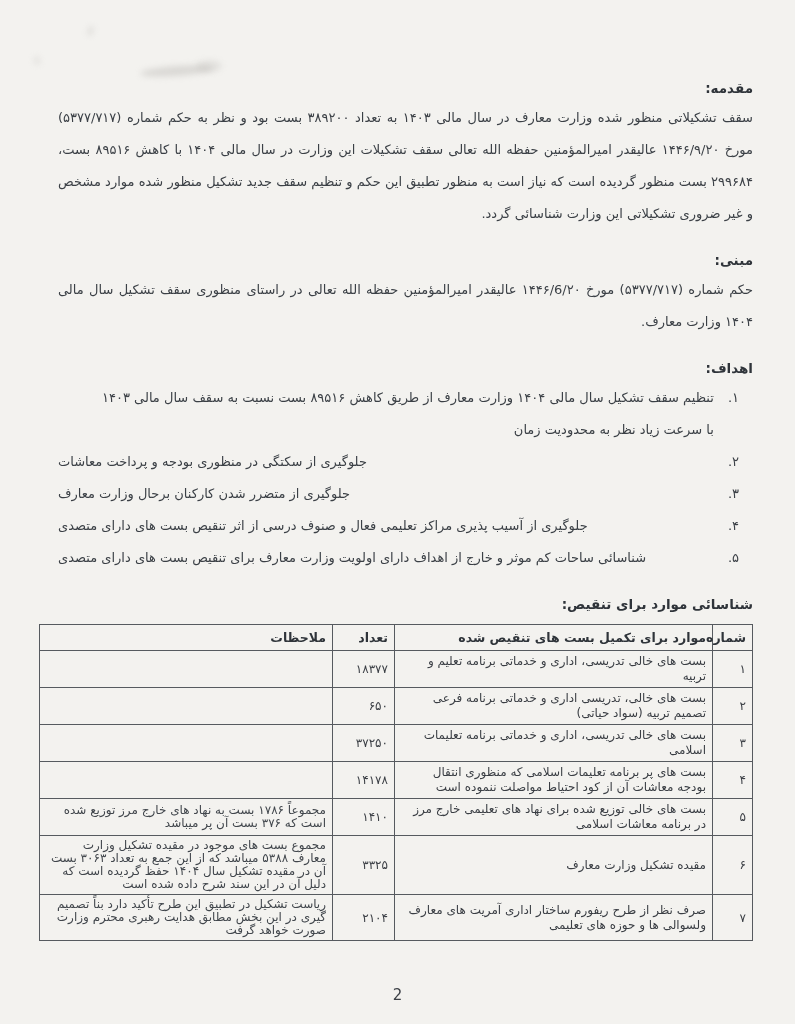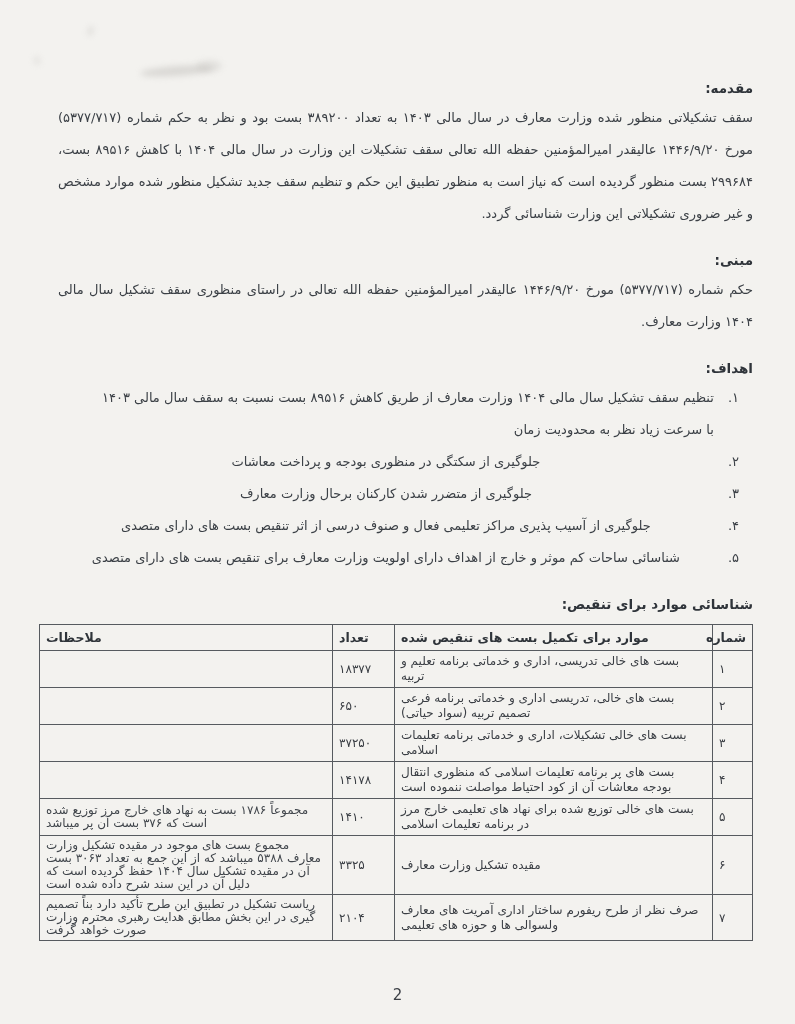--- a/index.html
+++ b/index.html
@@ -35,33 +35,33 @@
   .sec{margin-bottom:22px;}
   .obj-list{margin:6px 0 0 8px;}
   .obj-item{
     display:flex;
     gap:14px;
     font-size:13px;
     line-height:32px;
     color:#3b4046;
   }
   .obj-num{flex:0 0 auto;padding-right:14px;}
-  .obj-text{flex:1 1 auto;text-align:center;}
+  .obj-text{flex:1 1 auto;text-align:left;}
   .obj-text.wraps{text-align:justify;margin-left:44px;}
   table.reduction{
     width:713px;
     border-collapse:collapse;
     margin-top:12px;
     table-layout:fixed;
   }
   table.reduction th, table.reduction td{
     border:1px solid #565a5f;
     padding:3px 6px;
     vertical-align:middle;
-    text-align:left;
+    text-align:right;
   }
   table.reduction th{
     font-size:12.5px;
     font-weight:bold;
     color:#2f343a;
     padding:5px 6px;
   }
   col.c-num{width:40px;}
   col.c-item{width:318px;}
   col.c-count{width:62px;}
@@ -101,21 +101,21 @@
 
   <div class="content">
 
     <div class="sec">
       <div class="sec-heading">مقدمه:</div>
       <div class="para">سقف تشکیلاتی منظور شده وزارت معارف در سال مالی ۱۴۰۳ به تعداد ۳۸۹۲۰۰ بست بود و نظر به حکم شماره (۵۳۷۷/۷۱۷) مورخ ۱۴۴۶/۹/۲۰ عالیقدر امیرالمؤمنین حفظه الله تعالی سقف تشکیلات این وزارت در سال مالی ۱۴۰۴ با کاهش ۸۹۵۱۶ بست، ۲۹۹۶۸۴ بست منظور گردیده است که نیاز است به منظور تطبیق این حکم و تنظیم سقف جدید تشکیل منظور شده موارد مشخص و غیر ضروری تشکیلاتی این وزارت شناسائی گردد.</div>
     </div>
 
     <div class="sec">
       <div class="sec-heading">مبنی:</div>
-      <div class="para">حکم شماره (۵۳۷۷/۷۱۷) مورخ ۱۴۴۶/۹/۲۰ عالیقدر امیرالمؤمنین حفظه الله تعالی در راستای منظوری سقف تشکیل سال مالی ۱۴۰۴ وزارت معارف.</div>
+      <div class="para">حکم شماره (۵۳۷۷/۷۱۷) مورخ ۱۴۴۶/6/۲۰ عالیقدر امیرالمؤمنین حفظه الله تعالی در راستای منظوری سقف تشکیل سال مالی ۱۴۰۴ وزارت معارف.</div>
     </div>
 
     <div class="sec">
       <div class="sec-heading">اهداف:</div>
       <div class="obj-list">
         <div class="obj-item">
           <span class="obj-num">۱.</span>
           <span class="obj-text wraps">تنظیم سقف تشکیل سال مالی ۱۴۰۴ وزارت معارف از طریق کاهش ۸۹۵۱۶ بست نسبت به سقف سال مالی ۱۴۰۳ با سرعت زیاد نظر به محدودیت زمان</span>
         </div>
         <div class="obj-item">
@@ -163,33 +163,33 @@
             <td class="cell-remarks"></td>
           </tr>
           <tr>
             <td class="cell-num">۲</td>
             <td class="cell-item">بست های خالی، تدریسی اداری و خدماتی برنامه فرعی تصمیم تربیه (سواد حیاتی)</td>
             <td class="cell-count">۶۵۰</td>
             <td class="cell-remarks"></td>
           </tr>
           <tr>
             <td class="cell-num">۳</td>
-            <td class="cell-item">بست های خالی تشکیلات، اداری و خدماتی برنامه تعلیمات اسلامی</td>
+            <td class="cell-item">بست های خالی تدریسی، اداری و خدماتی برنامه تعلیمات اسلامی</td>
             <td class="cell-count">۳۷۲۵۰</td>
             <td class="cell-remarks"></td>
           </tr>
           <tr>
             <td class="cell-num">۴</td>
             <td class="cell-item">بست های پر برنامه تعلیمات اسلامی که منظوری انتقال بودجه معاشات آن از کود احتیاط مواصلت ننموده است</td>
             <td class="cell-count">۱۴۱۷۸</td>
             <td class="cell-remarks"></td>
           </tr>
           <tr>
             <td class="cell-num">۵</td>
-            <td class="cell-item">بست های خالی توزیع شده برای نهاد های تعلیمی خارج مرز در برنامه تعلیمات اسلامی</td>
+            <td class="cell-item">بست های خالی توزیع شده برای نهاد های تعلیمی خارج مرز در برنامه معاشات اسلامی</td>
             <td class="cell-count">۱۴۱۰</td>
             <td class="cell-remarks">مجموعاً ۱۷۸۶ بست به نهاد های خارج مرز توزیع شده است که ۳۷۶ بست آن پر میباشد</td>
           </tr>
           <tr>
             <td class="cell-num">۶</td>
             <td class="cell-item">مقیده تشکیل وزارت معارف</td>
             <td class="cell-count">۳۳۲۵</td>
             <td class="cell-remarks">مجموع بست های موجود در مقیده تشکیل وزارت معارف ۵۳۸۸ میباشد که از این جمع به تعداد ۳۰۶۳ بست آن در مقیده تشکیل سال ۱۴۰۴ حفظ گردیده است که دلیل آن در این سند شرح داده شده است</td>
           </tr>
           <tr>

